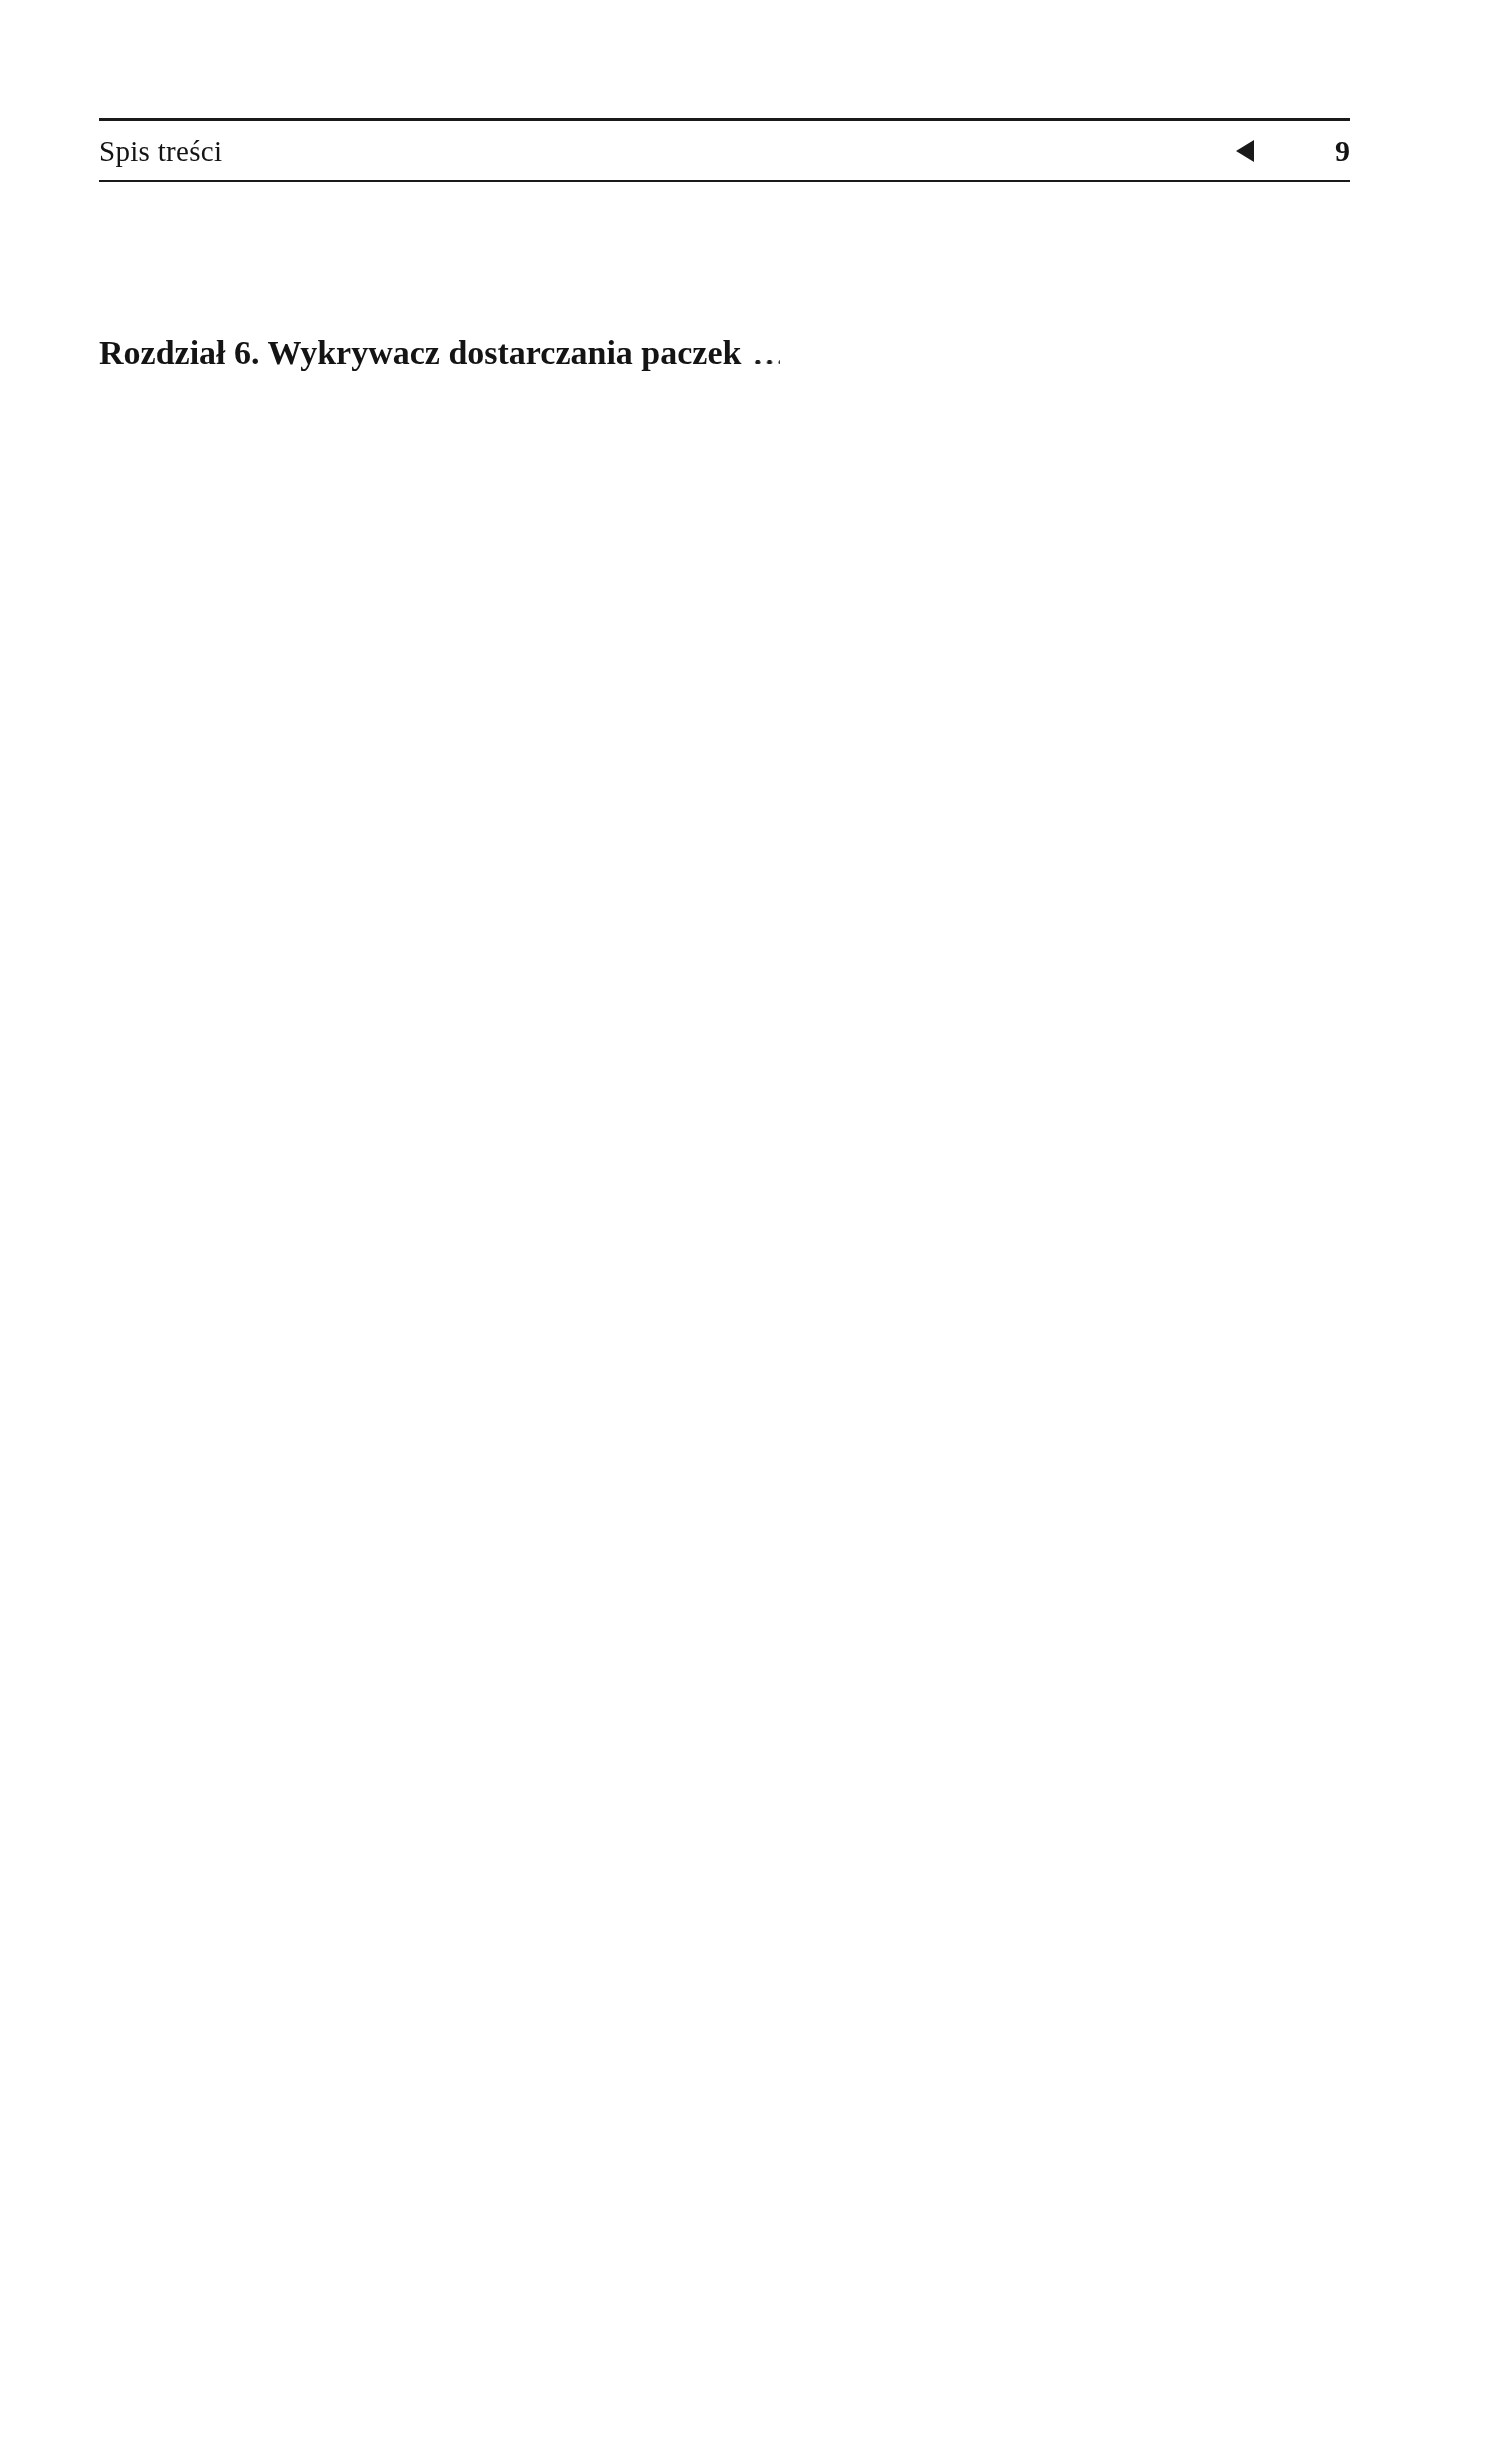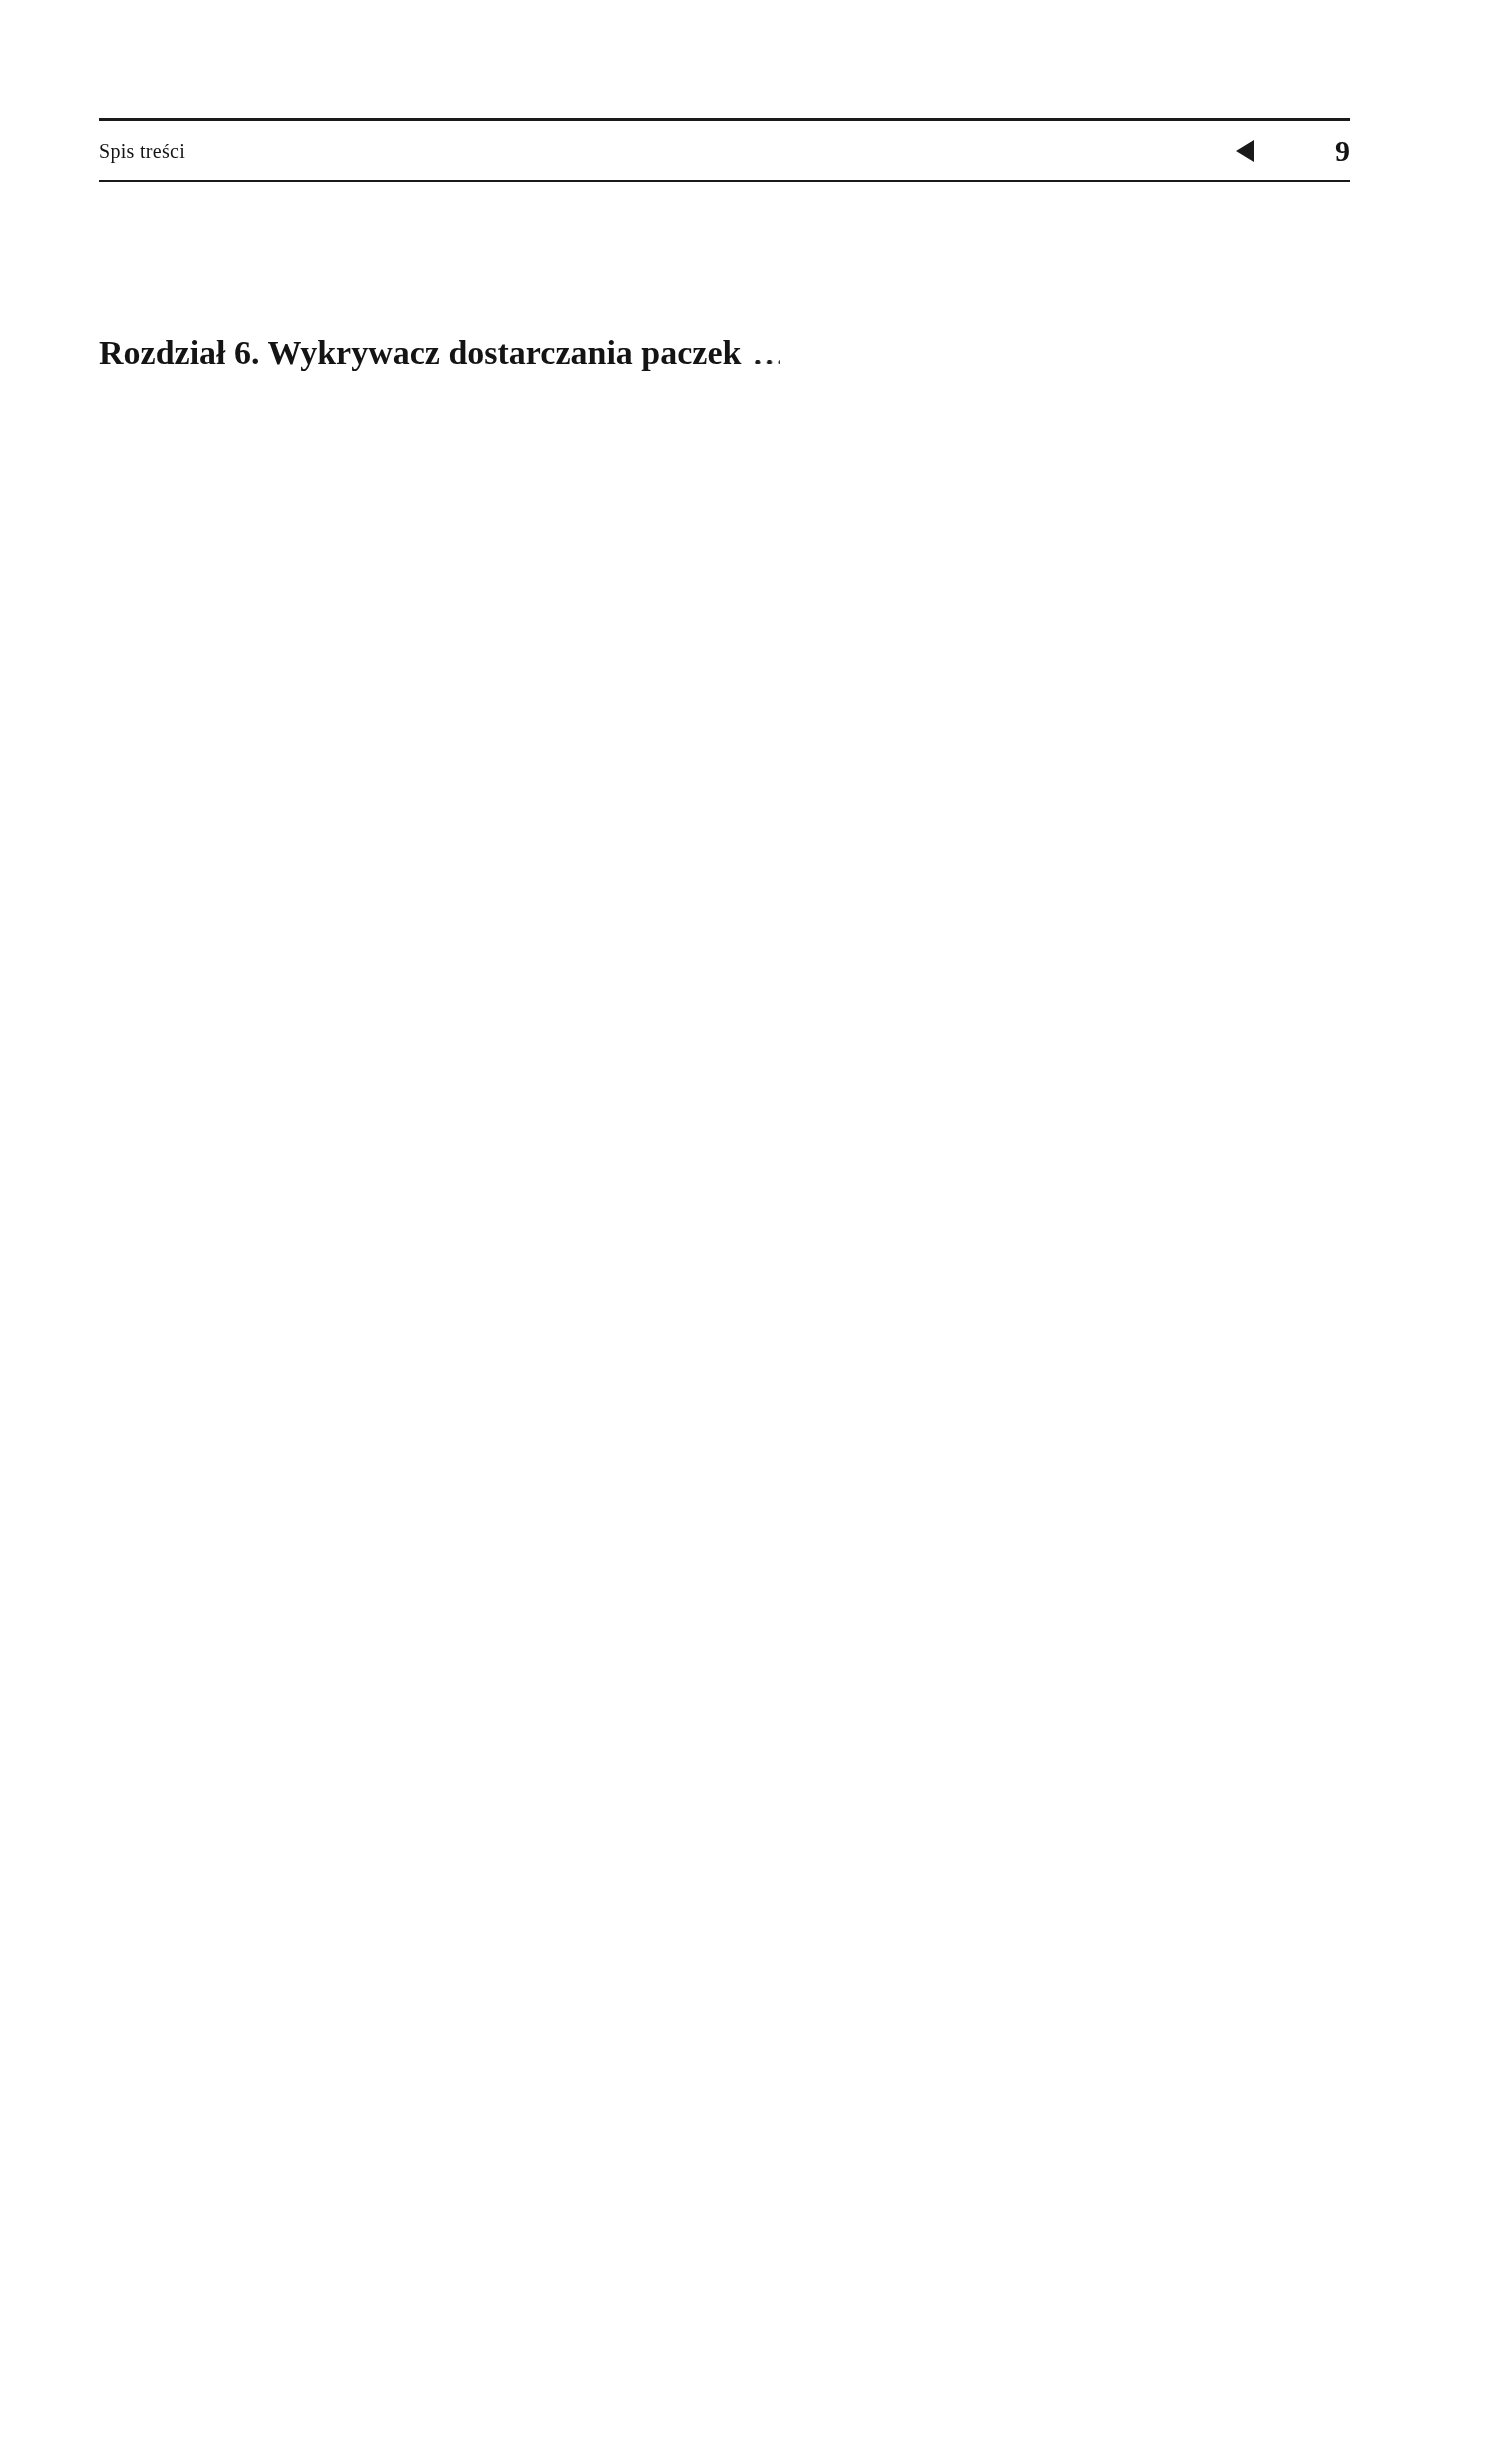--- a/index.html
+++ b/index.html
@@ -19,21 +19,21 @@
 
   
   .page-header {
     display: flex;
     align-items: center;
     border-top: 3.4px solid #1a1a1a;
     border-bottom: 2.7px solid #1a1a1a;
     padding: 12.4px 0 11px 0;
   }
   .page-header .title {
-    font-size: 20px;
+    font-size: 29px;
     line-height: 36px;
     letter-spacing: 0.3px;
   }
   .page-header .spacer { flex: 1; }
   .tri {
     width: 0;
     height: 0;
     border-top: 11px solid transparent;
     border-bottom: 11px solid transparent;
     border-right: 18.6px solid #1a1a1a;

